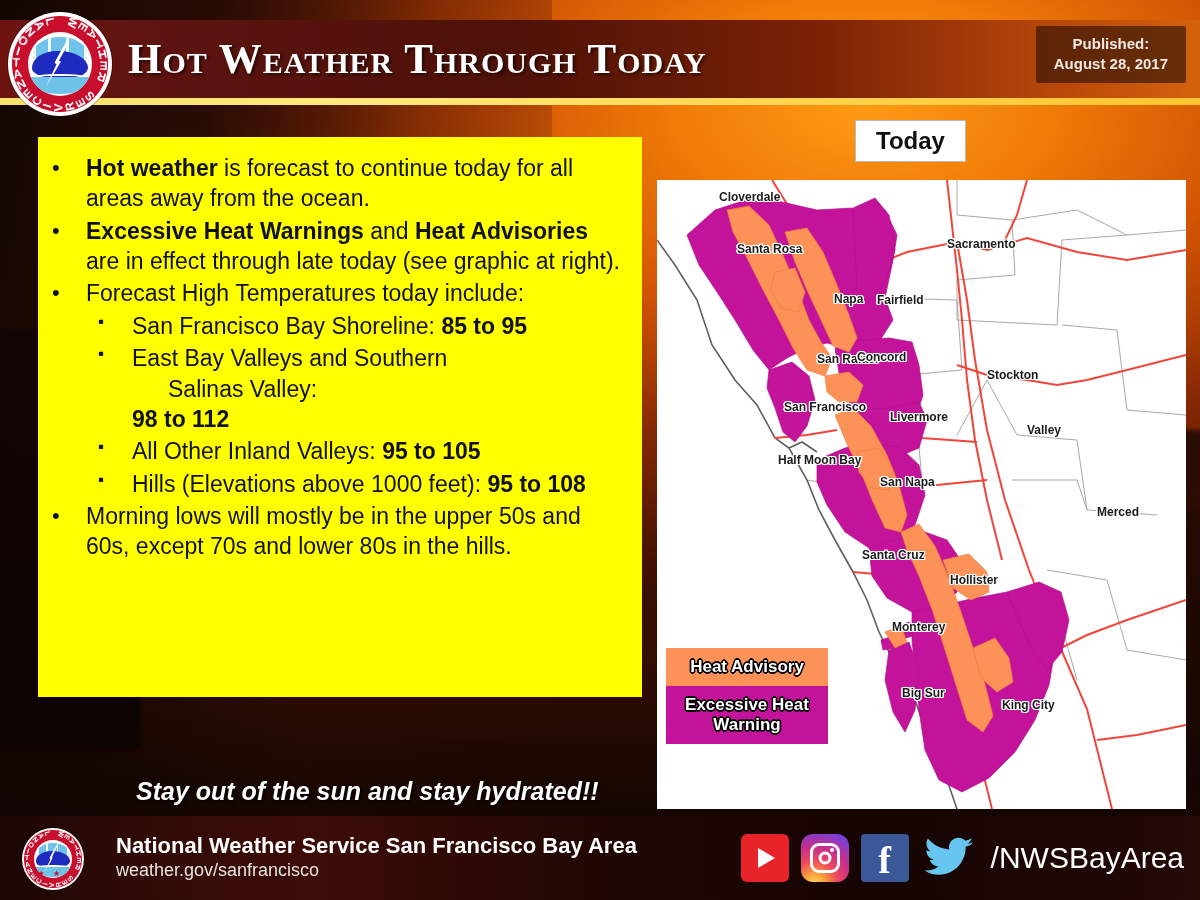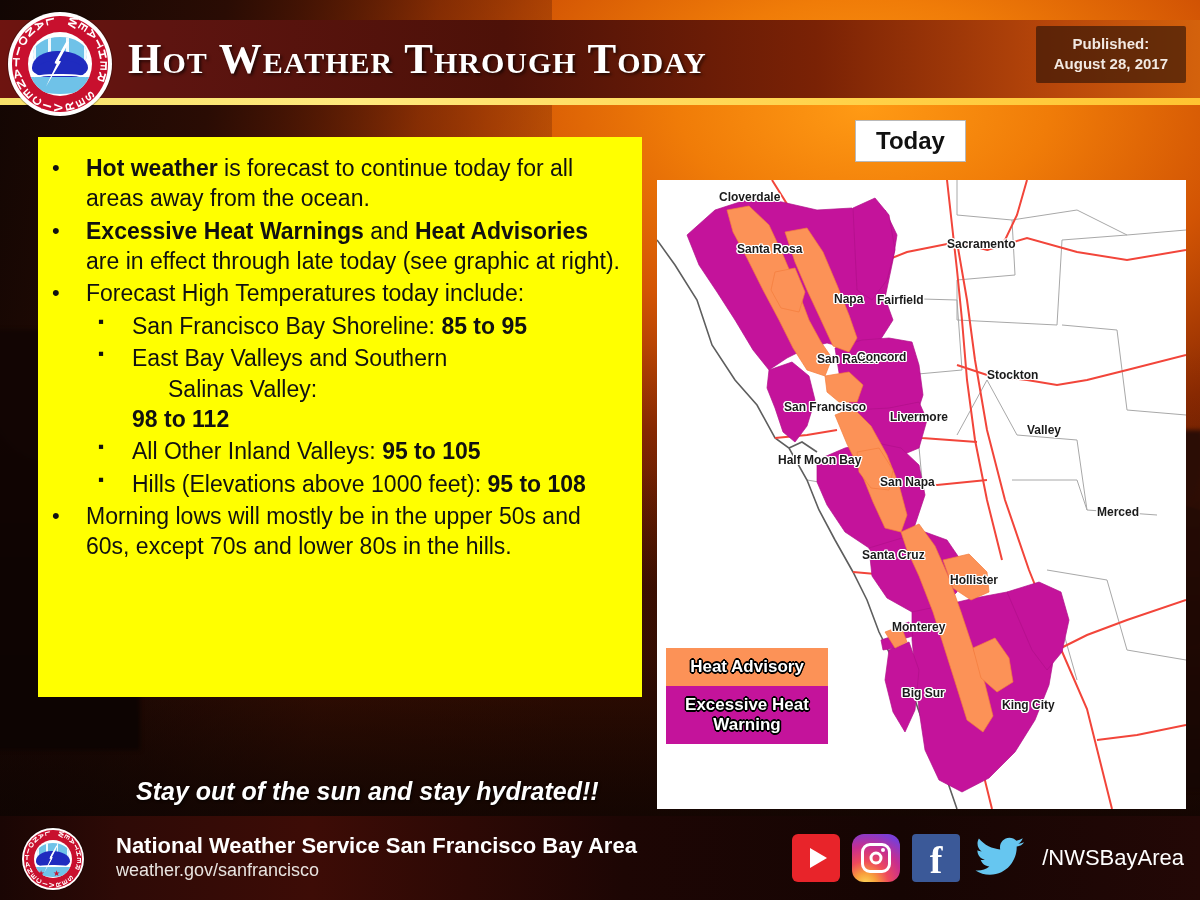--- a/index.html
+++ b/index.html
@@ -163,21 +163,21 @@
   .soc { width:48px; height:48px; border-radius:6px; display:flex; align-items:center; justify-content:center; }
   .soc-yt { background:#e8242a; }
   .soc-yt .tri { width:0;height:0;border-left:17px solid #fff;border-top:10px solid transparent;border-bottom:10px solid transparent;margin-left:4px; }
   .soc-ig { background:radial-gradient(circle at 28% 105%, #fdd95b 0%, #f8a03c 18%, #ef4a5b 38%, #c72e8f 62%, #7a3ed6 88%); border-radius:12px; position:relative; }
   .ig-sq { width:30px;height:30px;border:3px solid #fff;border-radius:9px; position:relative; }
   .ig-c { position:absolute; left:50%; top:50%; transform:translate(-50%,-50%); width:13px;height:13px;border:3px solid #fff;border-radius:50%; }
   .ig-d { position:absolute; right:3px; top:2px; width:4px;height:4px;background:#fff;border-radius:50%; }
   .soc-fb { background:#3b5998; border-radius:4px; }
   .soc-fb .f { color:#fff; font-size:38px; font-weight:bold; font-family:"Liberation Serif", serif; line-height:1; margin-top:4px; }
   .soc-tw { background:transparent; width:56px; }
-  #handle { color:#ffffff; font-size:22px; margin-left:2px; }
+  #handle { color:#ffffff; font-size:30px; margin-left:2px; }
 </style>
 </head>
 <body>
 
 <div id="bg">
   <div class="bg-sky"></div>
   <div class="bg-left-dark"></div>
   <div class="bg-bottom-dark"></div>
   <div class="bg-ridge"></div>
   <div class="tree-l"></div>

